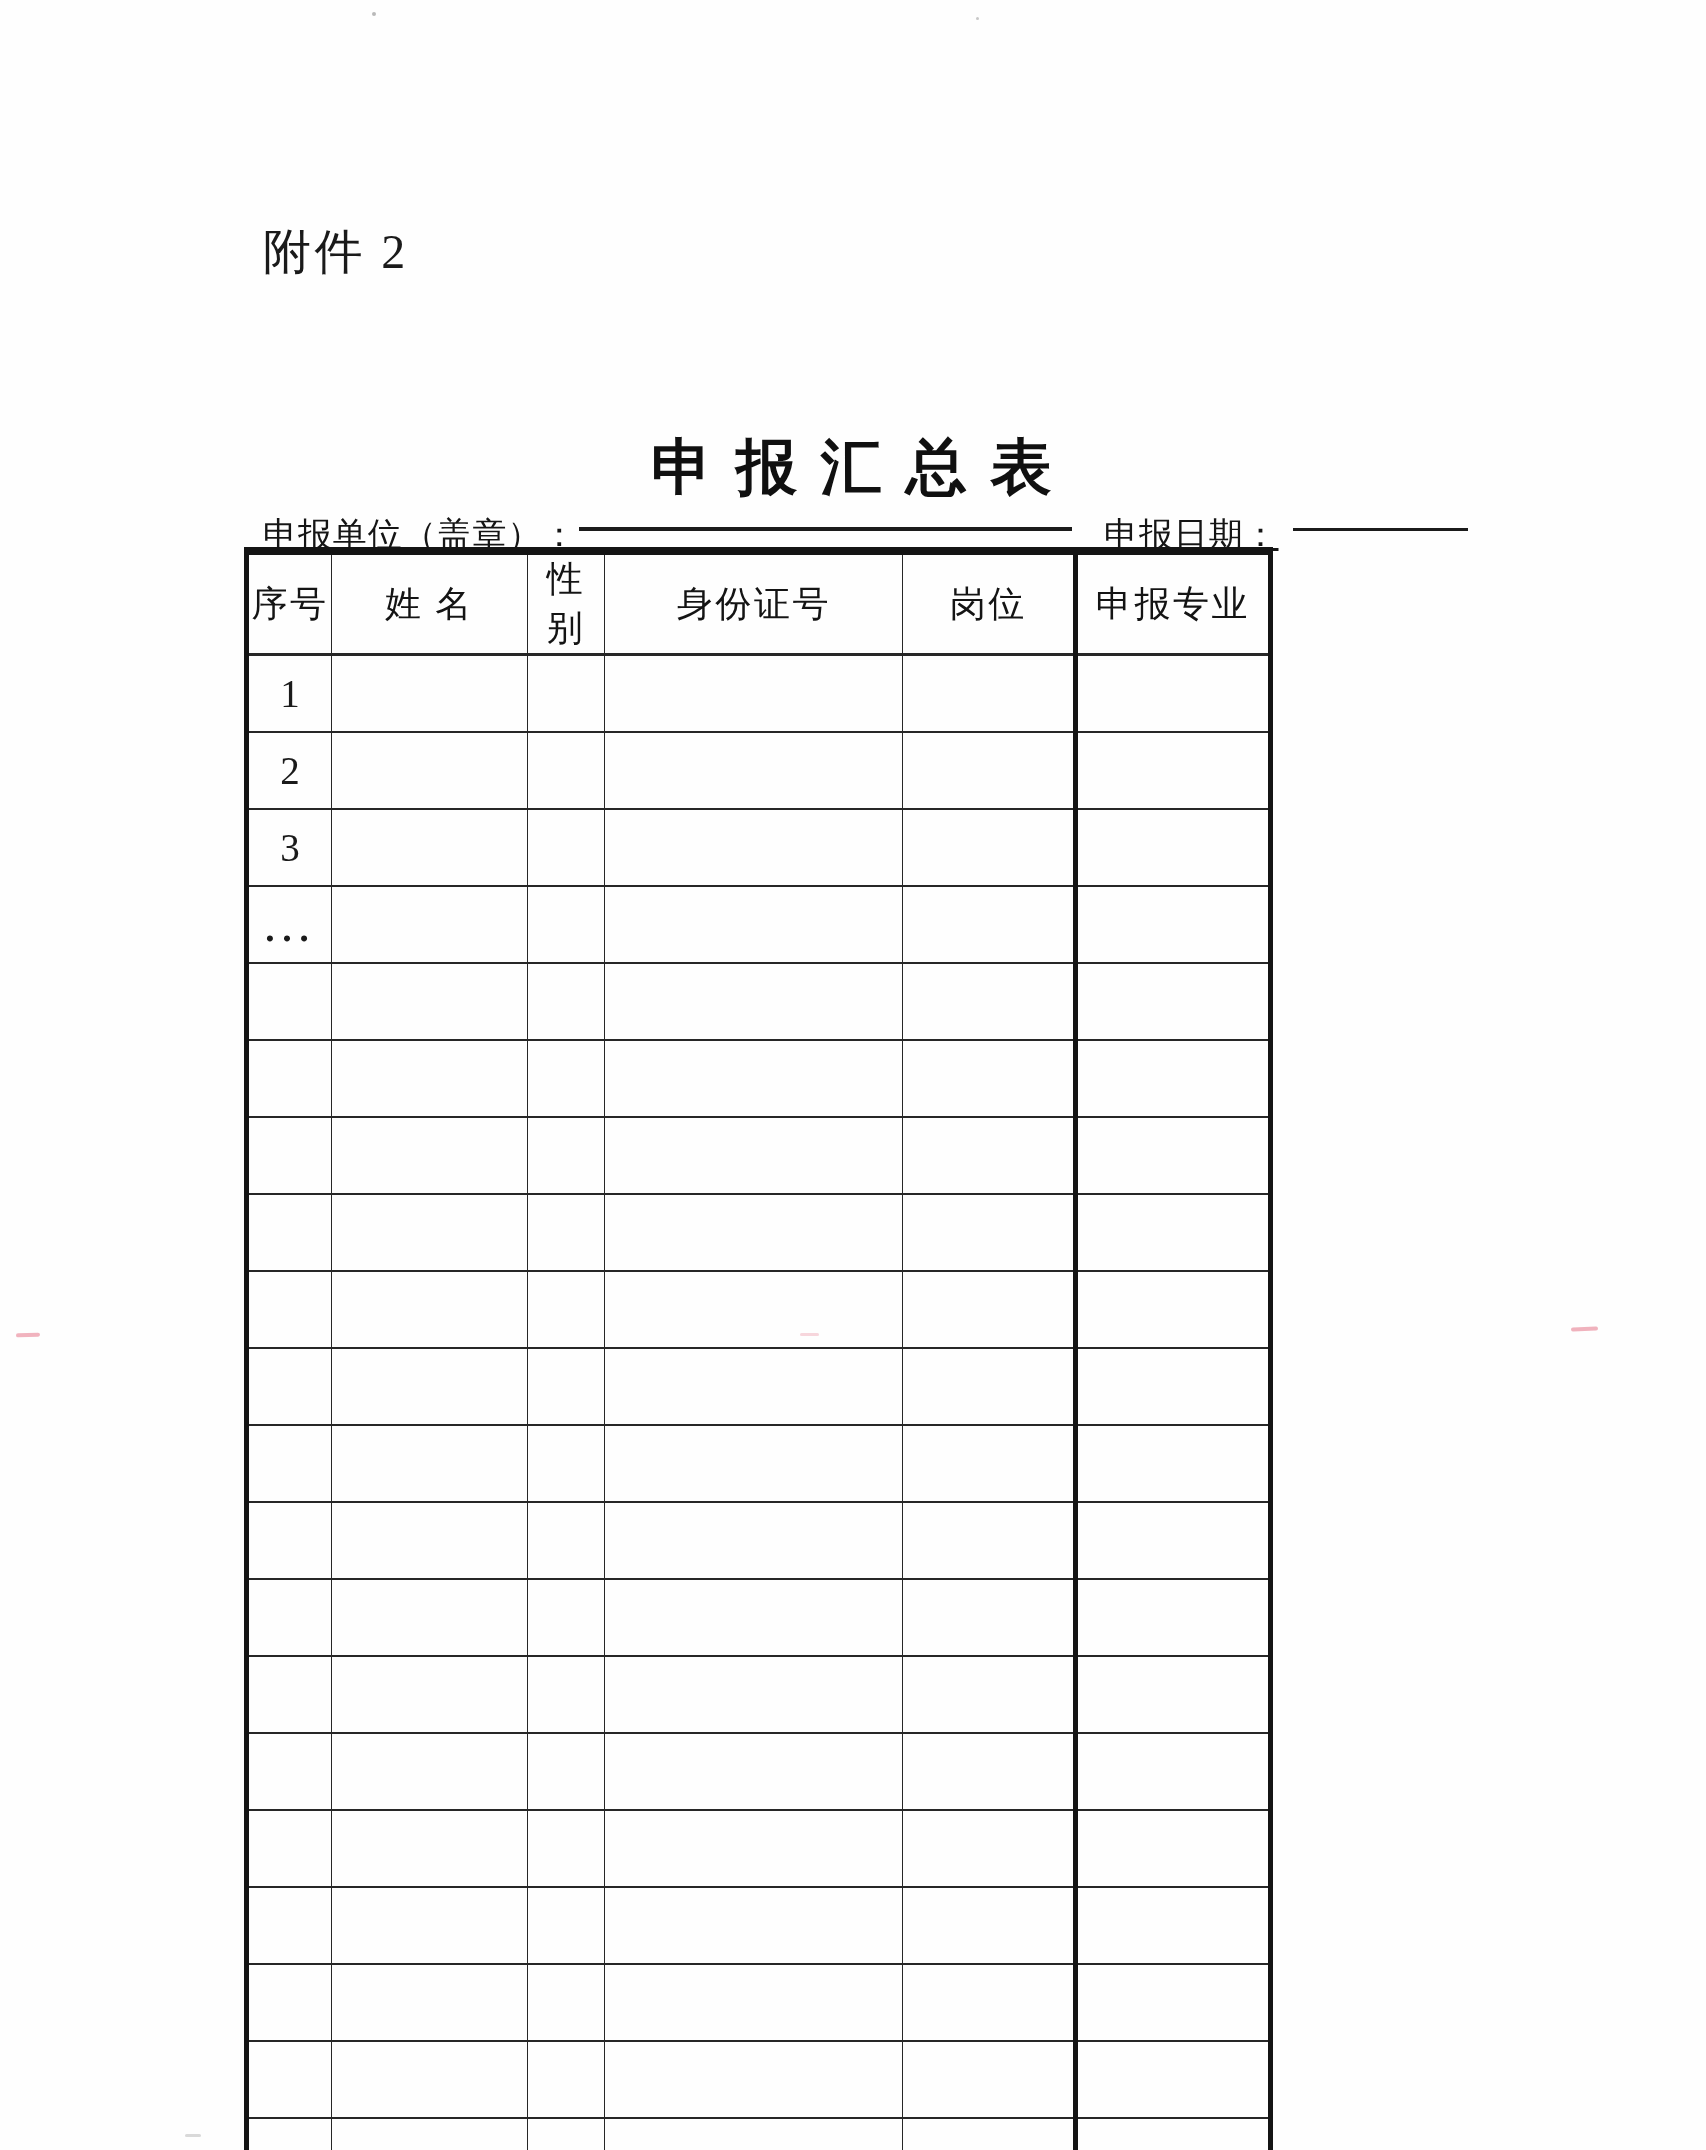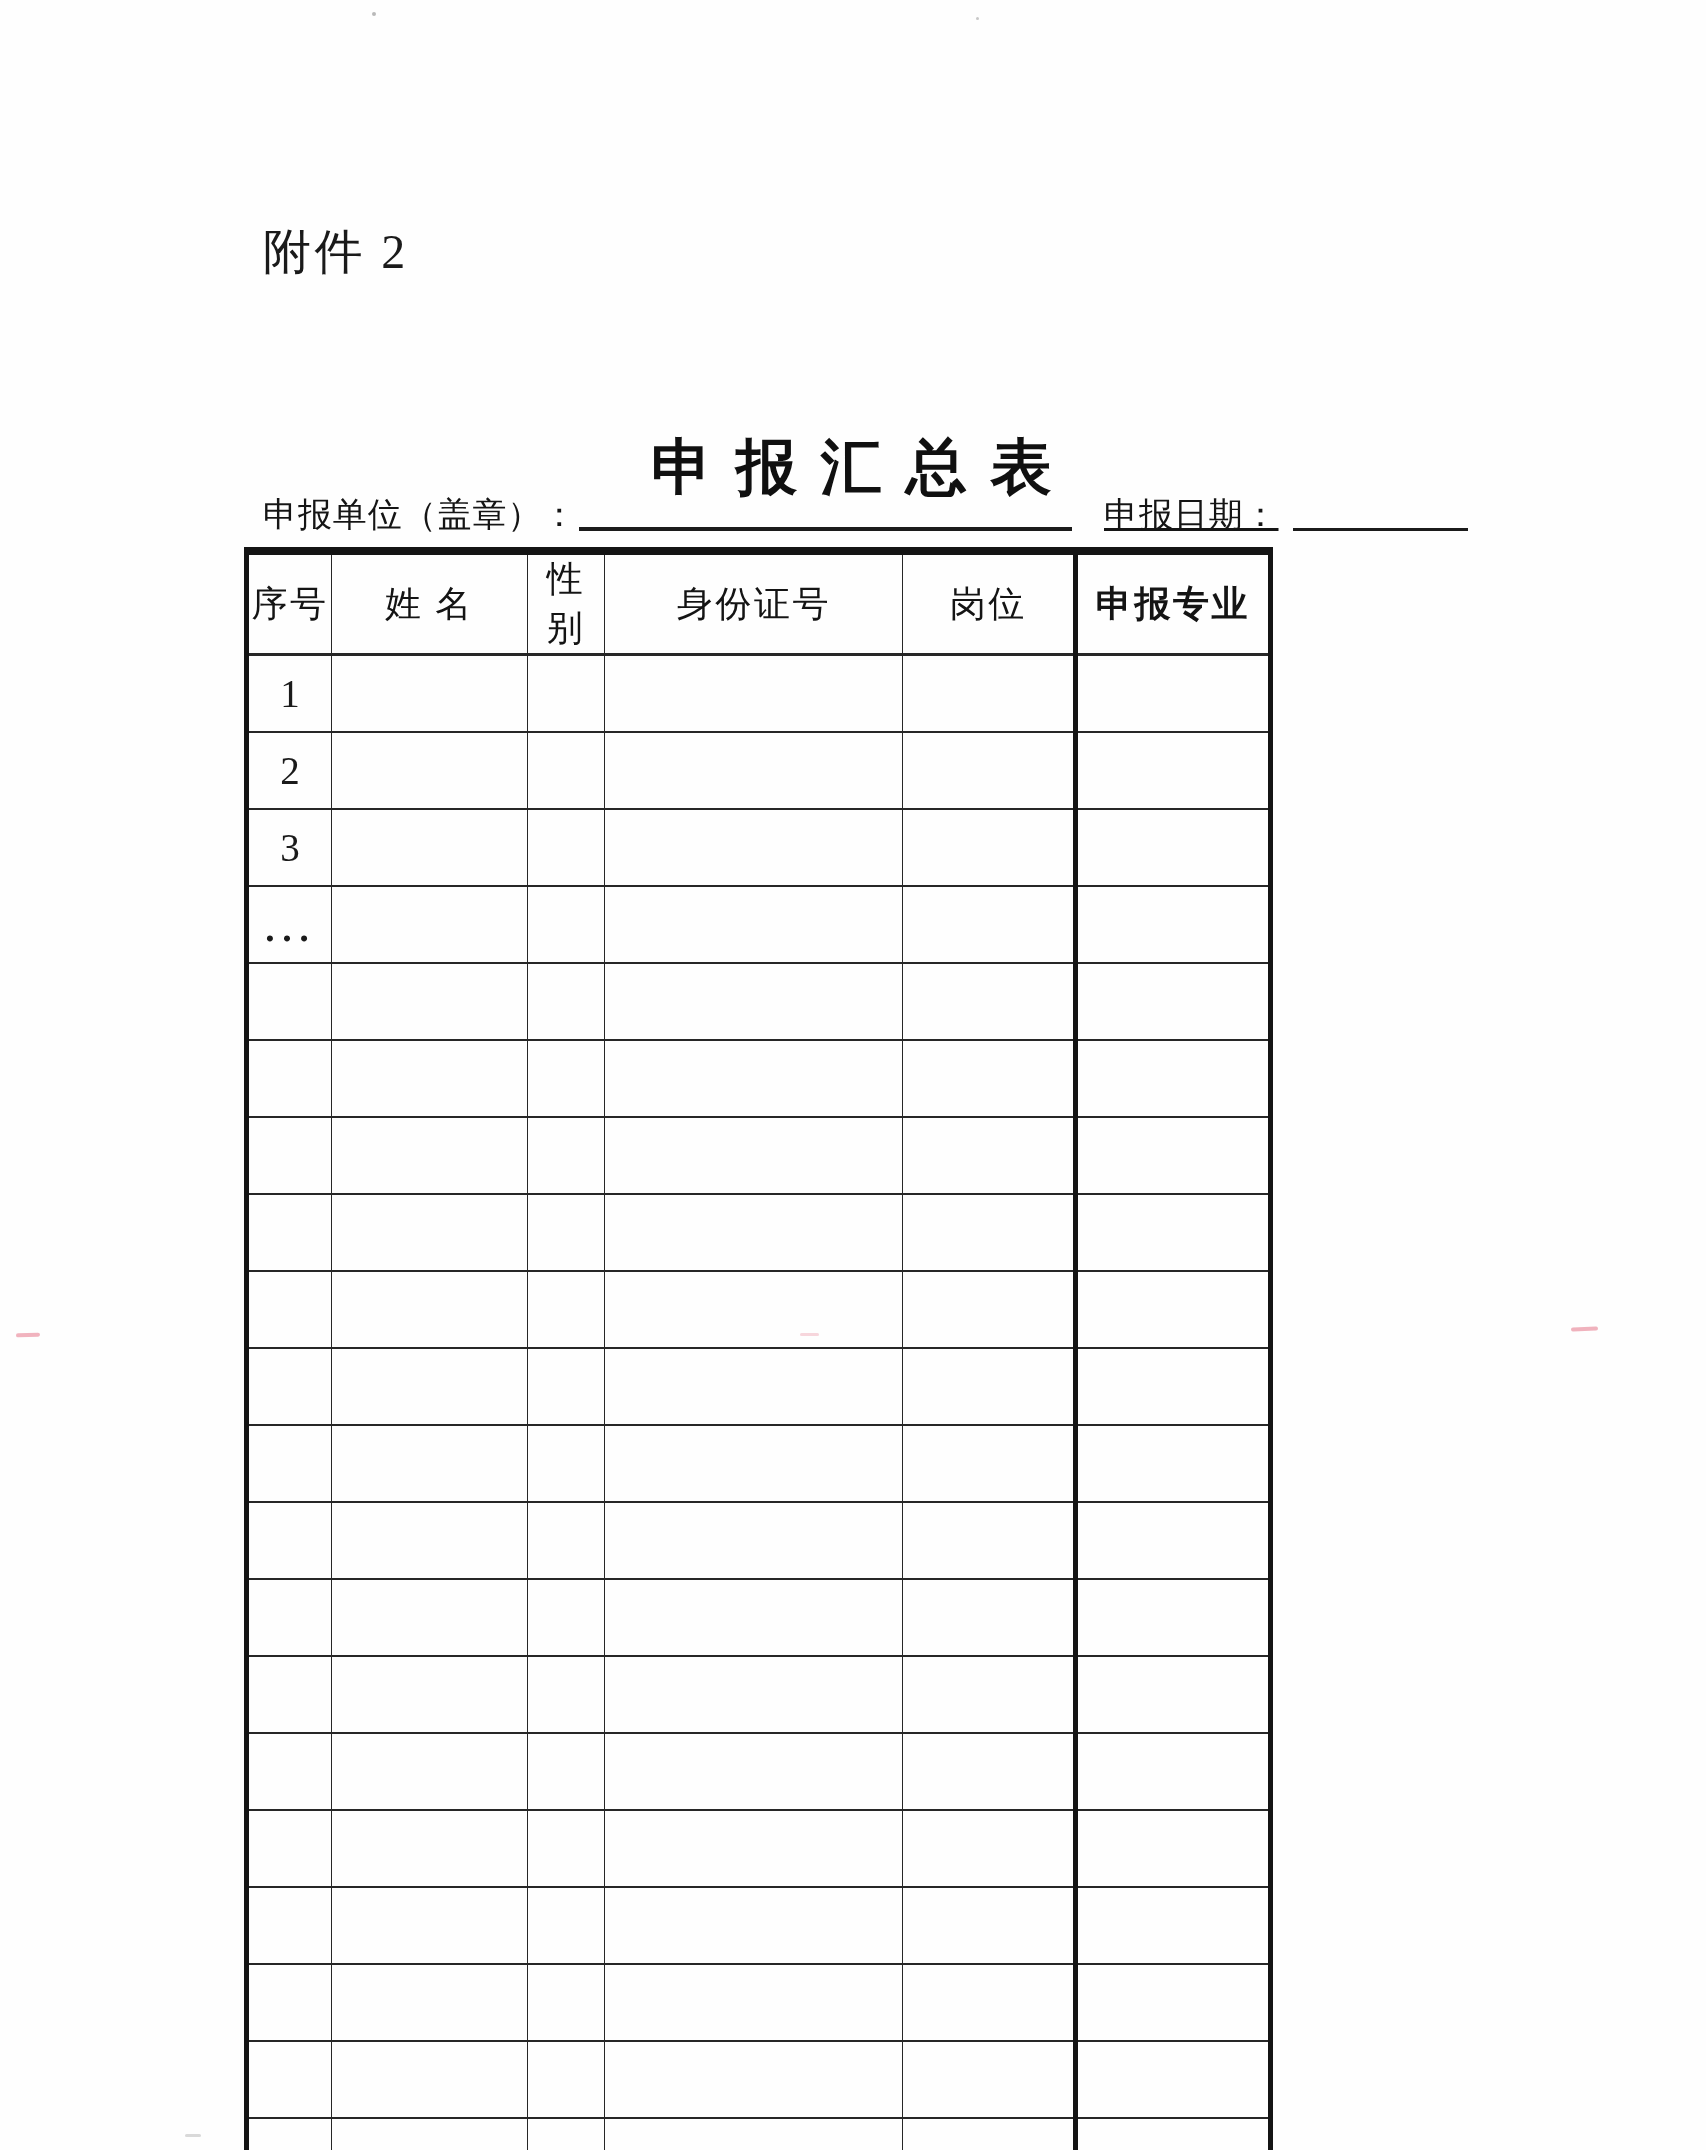--- a/index.html
+++ b/index.html
@@ -30,21 +30,21 @@
   }
 
   .subtitle {
     position: absolute; top: 427px; left: 0; width: 100%;
     text-align: center;
     font-size: 61px; font-weight: 700; letter-spacing: 4.3px;
     color: #101010; white-space: nowrap;
   }
 
   .meta-label {
-    position: absolute; top: 492px;
+    position: absolute; top: 512px;
     font-size: 34px; letter-spacing: 0.9px; color: #151515;
     white-space: nowrap;
   }
   .unit-label { left: 263px; }
   .date-label { left: 1104px; text-decoration: underline; }
   .blank { position: absolute; height: 0; border-bottom: 4.3px solid #1b1b1b; }
   .blank-unit { left: 579px; width: 493px; top: 527px; }
   .blank-date { left: 1293px; width: 175px; top: 528px; border-bottom-width: 3.4px; }
 
   table.summary {
@@ -55,21 +55,20 @@
     border-bottom-width: 6.5px;
   }
   .summary th, .summary td {
     border: 2.2px solid #272727;
     border-left-width: 1.7px; border-right-width: 1.7px;
     text-align: center; vertical-align: middle;
     padding: 0; overflow: hidden;
   }
   .summary th:nth-child(6), .summary td:nth-child(6) {
     border-left: 5.6px solid #141414;
-    font-weight: bold;
   }
   .summary thead tr { height: 56px; }
   .summary thead th {
     font-size: 36px; font-weight: 400; letter-spacing: 2.6px;
     color: #141414; border-bottom-width: 3.4px;
   }
   .summary tbody tr { height: 77px; }
   .summary td.seq { font-size: 39px; color: #1a1a1a; }
   .summary td.seq.ellipsis { font-size: 51px; letter-spacing: 6px; }
 

